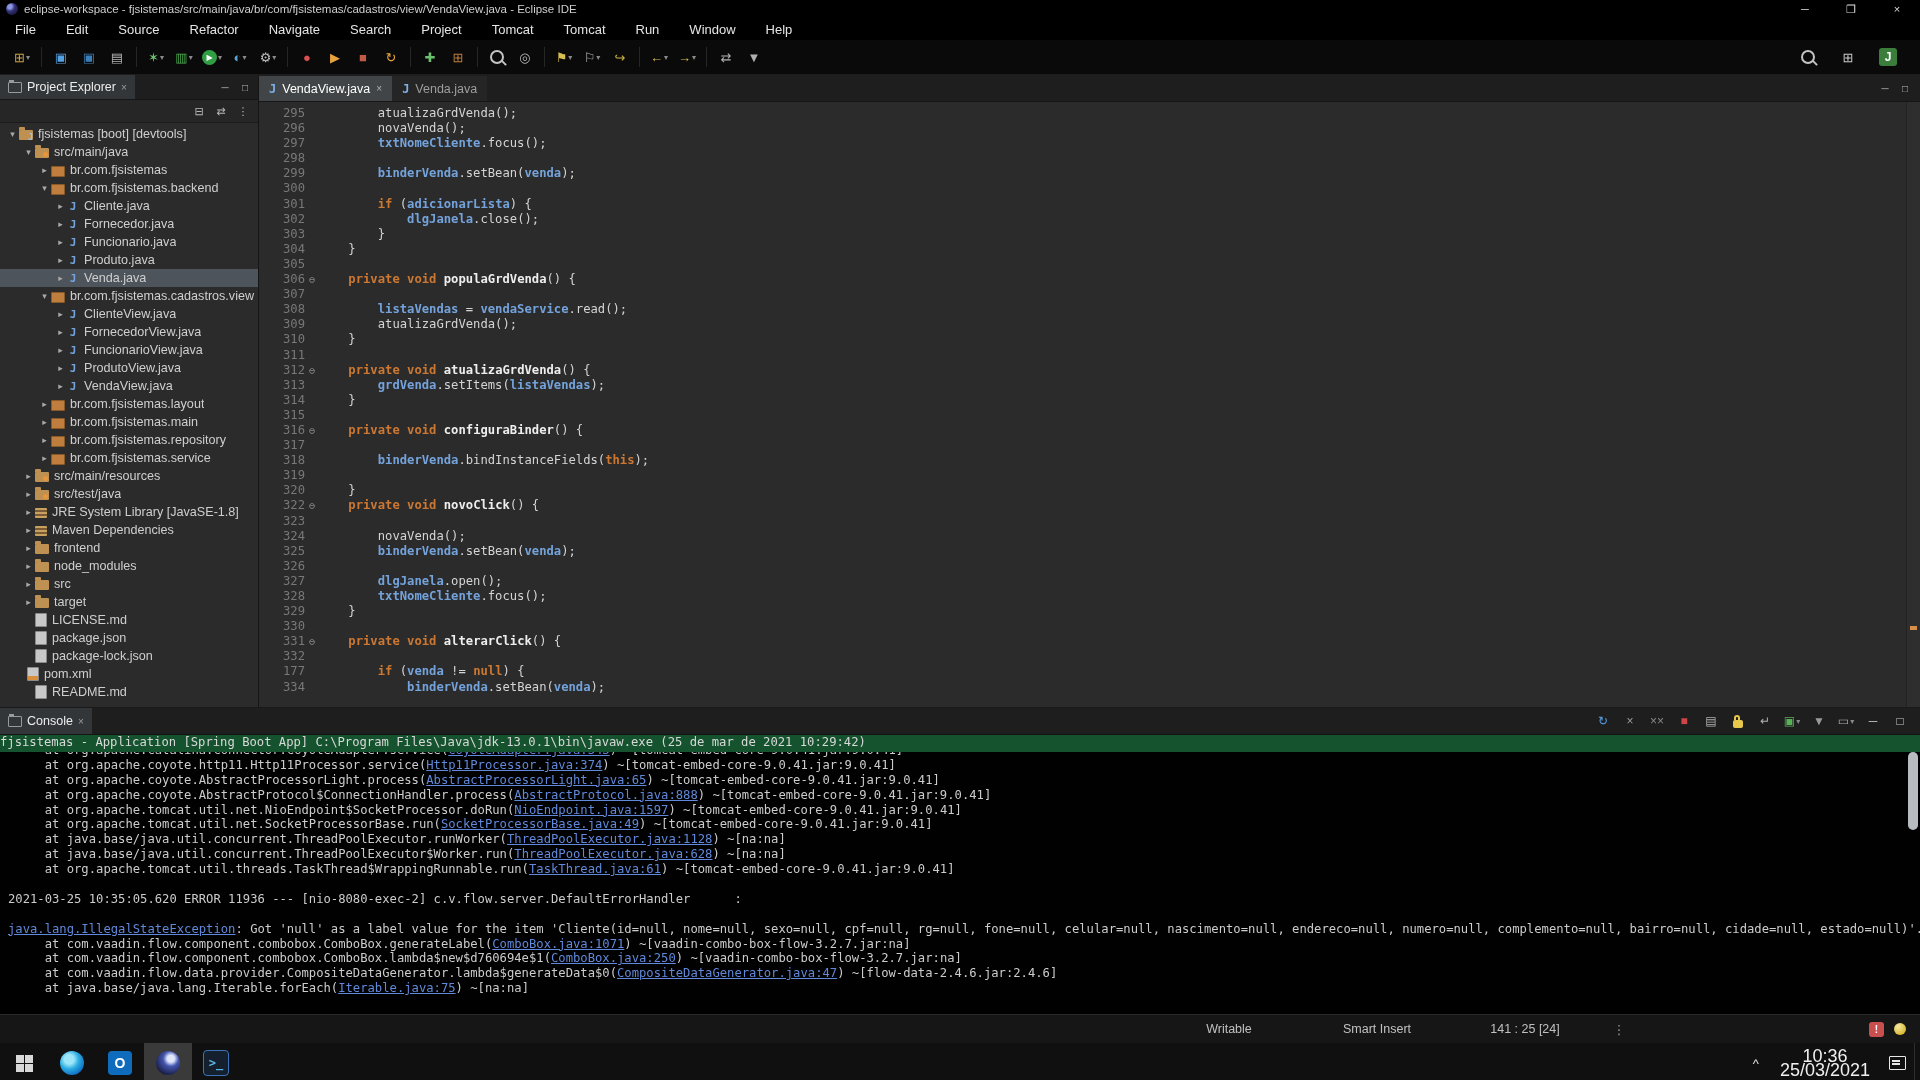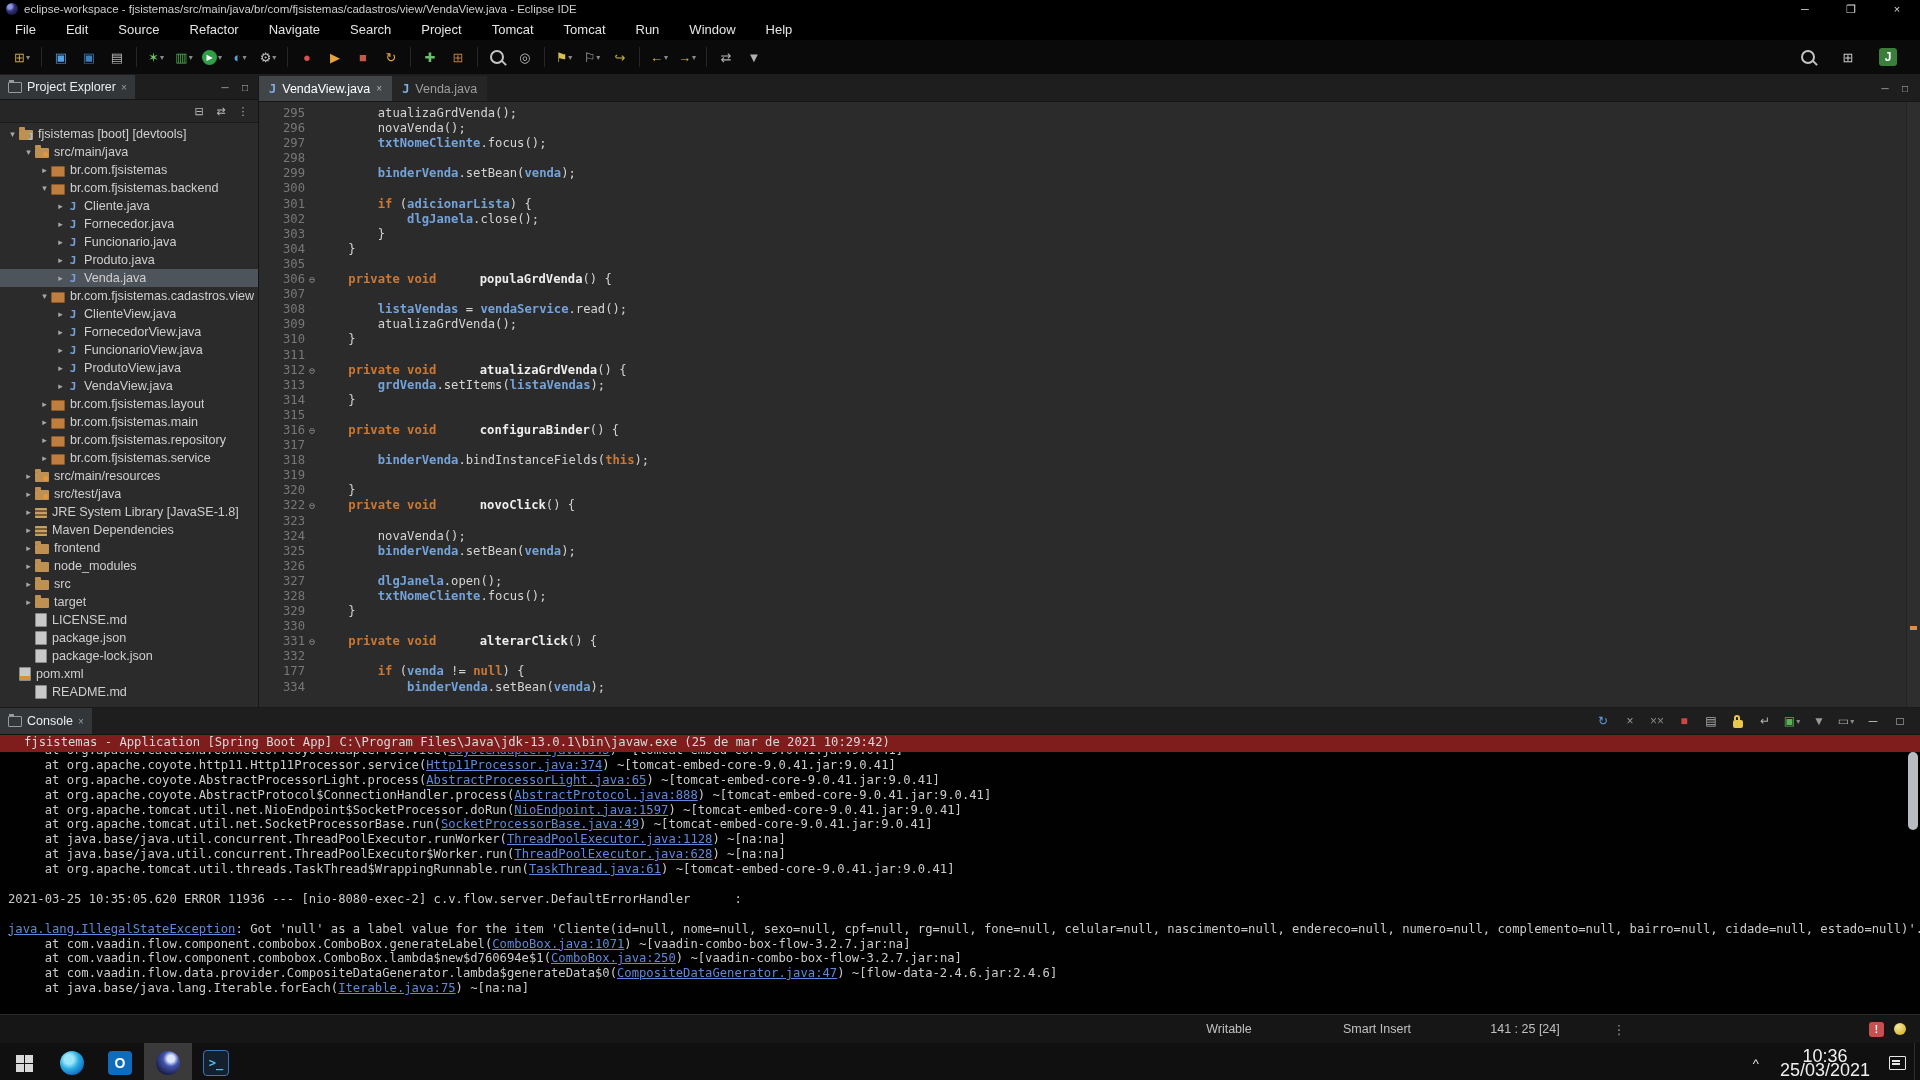--- a/index.html
+++ b/index.html
@@ -73,34 +73,34 @@
   .etab .jfile{color:#7fb0e8;font:bold 12px "DejaVu Sans Mono",monospace;}
   .etab .tclose{font-size:10px;color:#b0b0b0;}
   .edit-tab-btns{margin-left:auto;display:flex;gap:2px;padding-right:6px;align-self:center;}
   .edit-body{flex:1;position:relative;overflow:hidden;background:#2b2b2b;padding-top:4px;}
   .cl{height:15.1px;display:flex;font:12.2px "DejaVu Sans Mono",monospace;line-height:15.1px;}
   .ln{width:46px;padding-left:24px;box-sizing:border-box;color:#787878;flex:none;}
   .fm{width:14px;flex:none;color:#8c8c8c;font-size:10px;text-align:center;}
   .ct{white-space:pre;tab-size:4;color:#d4d4d4;}
   .c-k{color:#cc7832;font-weight:bold;}
   .c-f{color:#74a3dc;font-weight:bold;}
-  .c-m{color:#eeeeee;font-weight:bold;margin-left:36px;}
+  .c-m{color:#eeeeee;font-weight:bold;}
   .c-d{color:#d4d4d4;}
   .overview-ruler{position:absolute;top:0;right:0;bottom:0;width:13px;background:#2e2e2e;border-left:1px solid #232323;}
   .ov-marker{position:absolute;right:3px;top:524px;width:7px;height:4px;background:#d89048;}
 
   
   .console{height:306px;display:flex;flex-direction:column;background:#010101;position:relative;border-top:1px solid #1a1a1a;}
   .con-header{height:26px;background:#1e1e1e;display:flex;align-items:center;border-bottom:1px solid #141414;}
   .con-toolbar{margin-left:auto;display:flex;align-items:center;gap:3px;padding-right:8px;}
   .con-toolbar .tbtn{height:20px;min-width:20px;font-size:12px;}
   .lock{width:10px;height:8px;background:#e8c84c;border-radius:2px;position:relative;margin-top:5px;display:inline-block;}
   .lock::before{content:"";position:absolute;top:-5px;left:1px;width:6px;height:5px;border:2px solid #e8c84c;border-bottom:none;border-radius:3px 3px 0 0;box-sizing:border-box;}
-  .console-label{height:17px;font:12.2px "DejaVu Sans Mono",monospace;color:#d8d8d8;padding-left:24px;white-space:pre;
-                 position:relative;z-index:2;background:#7f1d1d;}
+  .console-label{height:17px;font:12.2px "DejaVu Sans Mono",monospace;color:#d8d8d8;padding-left:0;white-space:pre;
+                 position:relative;z-index:2;background:#14532d;}
   .console-body{flex:1;overflow:hidden;padding-left:8px;position:relative;z-index:1;}
   .con-line{height:14.9px;font:12.2px "DejaVu Sans Mono",monospace;line-height:14.9px;color:#cccccc;white-space:pre;tab-size:5;}
   .con-line:first-child{margin-top:-9px;}
   .con-link{color:#6189db;text-decoration:underline;}
   .con-scroll{position:absolute;right:2px;top:44px;width:10px;height:78px;background:#b8bcc0;border-radius:5px;z-index:3;}
 
   
   .statusbar{height:28px;background:#161616;border-top:1px solid #2a2a2a;display:flex;align-items:center;
              font-size:12.5px;color:#c0c0c0;}
   .sb-spacer{flex:1;}
@@ -434,21 +434,21 @@
           <div class="trow" style="padding-left: 22px;">
             <span class="arrow"></span>
             <span class="ti ti-file"></span>
             <span class="tlabel">package.json</span>
           </div>
           <div class="trow" style="padding-left: 22px;">
             <span class="arrow"></span>
             <span class="ti ti-file"></span>
             <span class="tlabel">package-lock.json</span>
           </div>
-          <div class="trow" style="padding-left: 6px;">
+          <div class="trow" style="padding-left: 14px;">
             <span class="arrow"></span>
             <span class="ti ti-xml"></span>
             <span class="tlabel">pom.xml</span>
           </div>
           <div class="trow" style="padding-left: 22px;">
             <span class="arrow"></span>
             <span class="ti ti-file"></span>
             <span class="tlabel">README.md</span>
           </div>
         </div>

